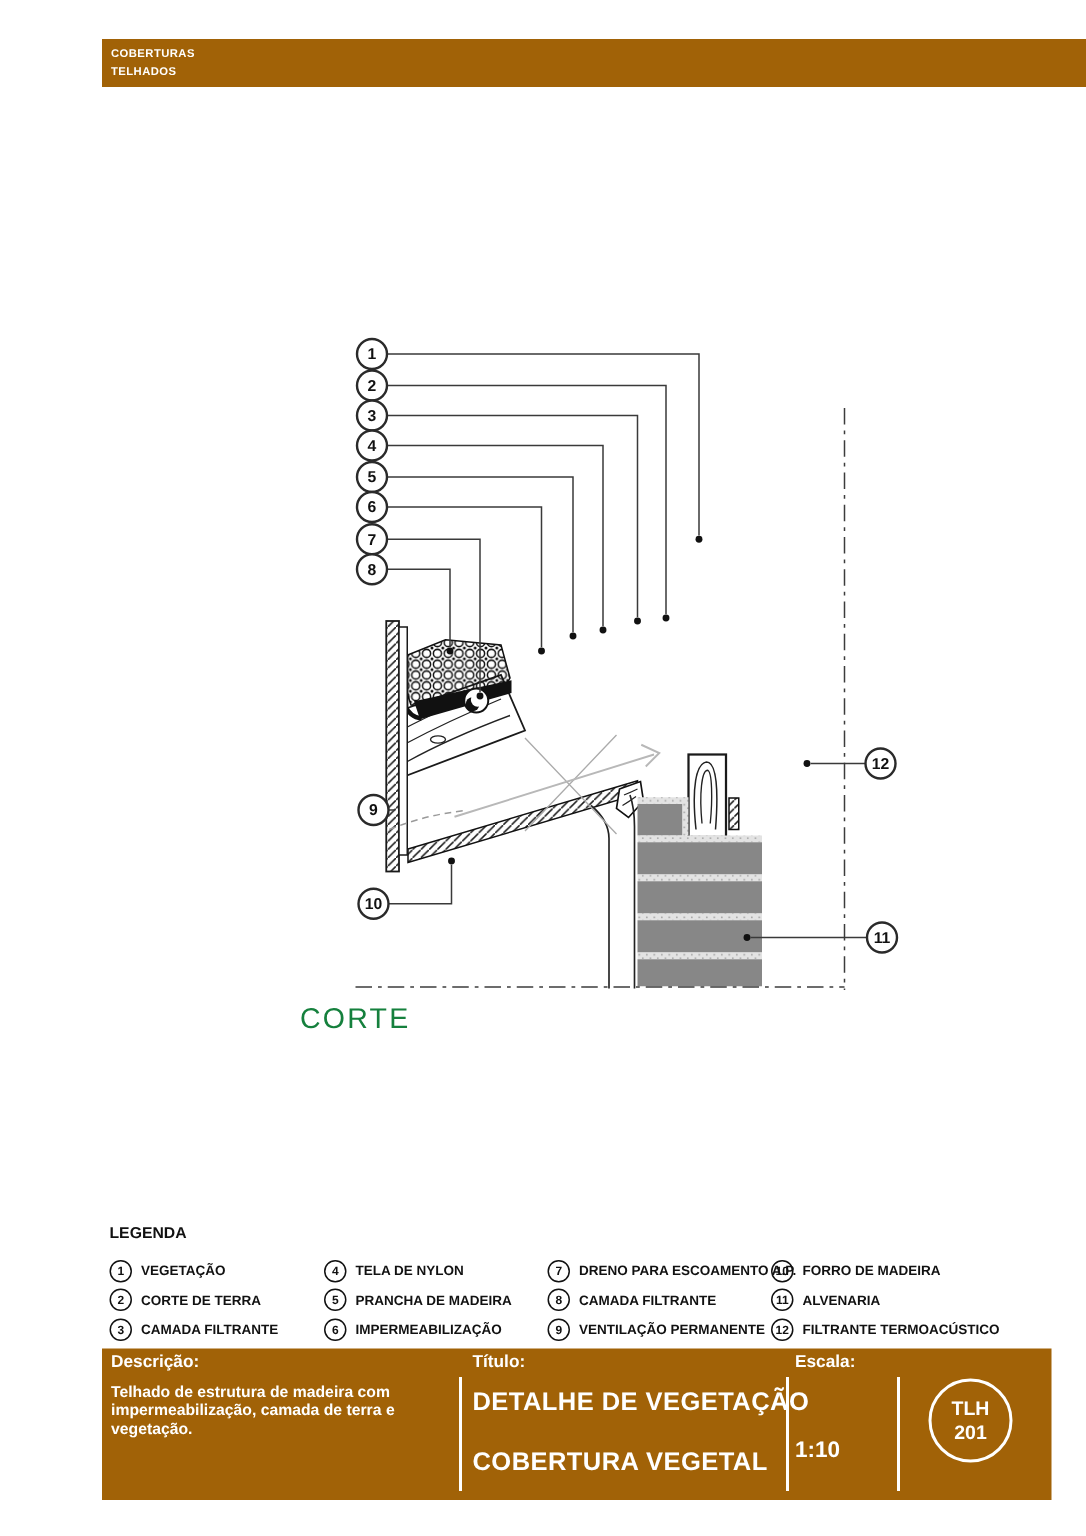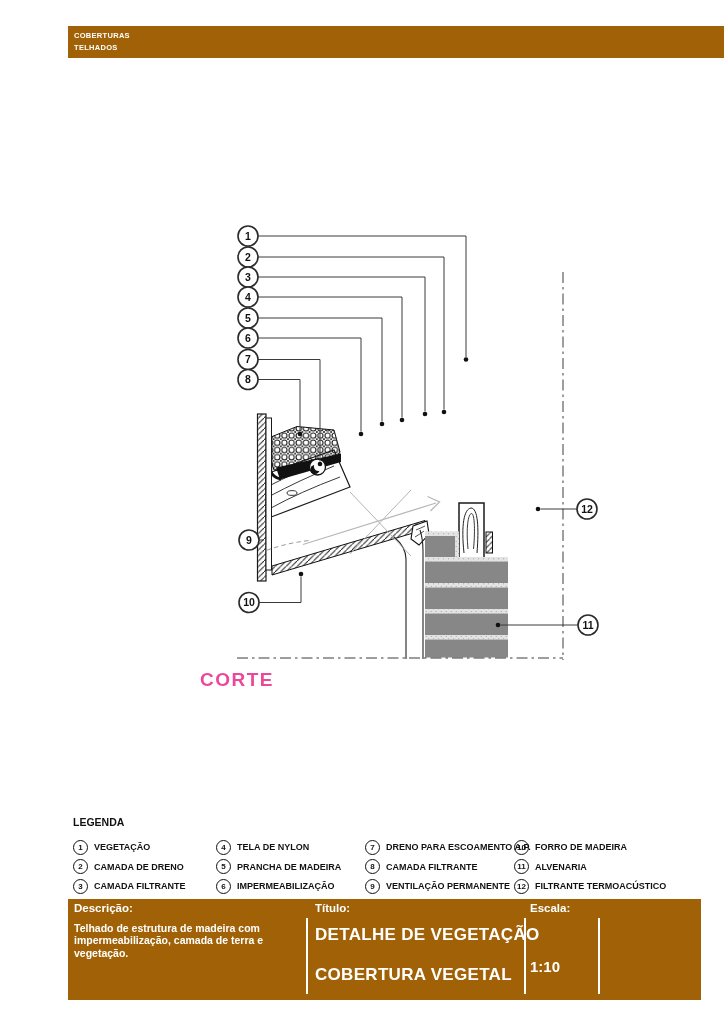--- a/index.html
+++ b/index.html
@@ -11,22 +11,22 @@
   .header-bar{
     position:absolute;left:68px;top:26px;width:703px;height:32px;
     background:#a16207;color:#fff;
   }
   .header-bar .h-left{position:absolute;left:6px;top:4px;line-height:12px;
     font-size:7.5px;font-weight:bold;letter-spacing:.3px;}
   .header-bar .h-page{position:absolute;right:7px;top:12px;font-size:7.5px;font-weight:bold;}
   
   svg.sheet{position:absolute;left:0;top:0;}
   .corte-label{
-    position:absolute;left:200px;top:669px;font-size:19px;font-weight:bold;
-    color:#ec4899;letter-spacing:1.5px;
+    position:absolute;left:200px;top:669px;font-size:19px;font-weight:normal;
+    color:#15803d;letter-spacing:1.5px;
   }
   
   .legend-title{position:absolute;left:73px;top:816px;font-size:10.5px;font-weight:bold;}
   .legend-col{position:absolute;top:839px;display:flex;flex-direction:column;row-gap:3.5px;}
   .legend-col.c1{left:73px;} .legend-col.c2{left:216px;}
   .legend-col.c3{left:365px;} .legend-col.c4{left:514px;}
   .legend-item{display:flex;align-items:center;height:16px;}
   .lnum{
     width:15px;height:15px;border:1.4px solid #111;border-radius:50%;
     font-size:8px;font-weight:bold;text-align:center;line-height:14px;
@@ -275,21 +275,21 @@
 
 <div class="legend-title">LEGENDA</div>
 
 <div class="legend-col c1">
   <div class="legend-item">
     <span class="lnum">1</span>
     <span class="ltext">VEGETAÇÃO</span>
   </div>
   <div class="legend-item">
     <span class="lnum">2</span>
-    <span class="ltext">CAMADA DE DRENO</span>
+    <span class="ltext">CORTE DE TERRA</span>
   </div>
   <div class="legend-item">
     <span class="lnum">3</span>
     <span class="ltext">CAMADA FILTRANTE</span>
   </div>
 </div>
 <div class="legend-col c2">
   <div class="legend-item">
     <span class="lnum">4</span>
     <span class="ltext">TELA DE NYLON</span>
@@ -338,13 +338,17 @@
 impermeabilização, camada de terra e
 vegetação.</div>
   <div class="tb-div" style="left:238px;"></div>
   <div class="tb-label" style="left:247px;top:3px;">Título:</div>
   <div class="tb-title1">DETALHE DE VEGETAÇÃO</div>
   <div class="tb-title2">COBERTURA VEGETAL</div>
   <div class="tb-div" style="left:456px;"></div>
   <div class="tb-label" style="left:462px;top:3px;">Escala:</div>
   <div class="tb-scale">1:10</div>
   <div class="tb-div" style="left:530px;"></div>
+  <div class="tb-circle">
+    <div>TLH</div>
+    <div>201</div>
+  </div>
 </div>
 
 </body></html>

